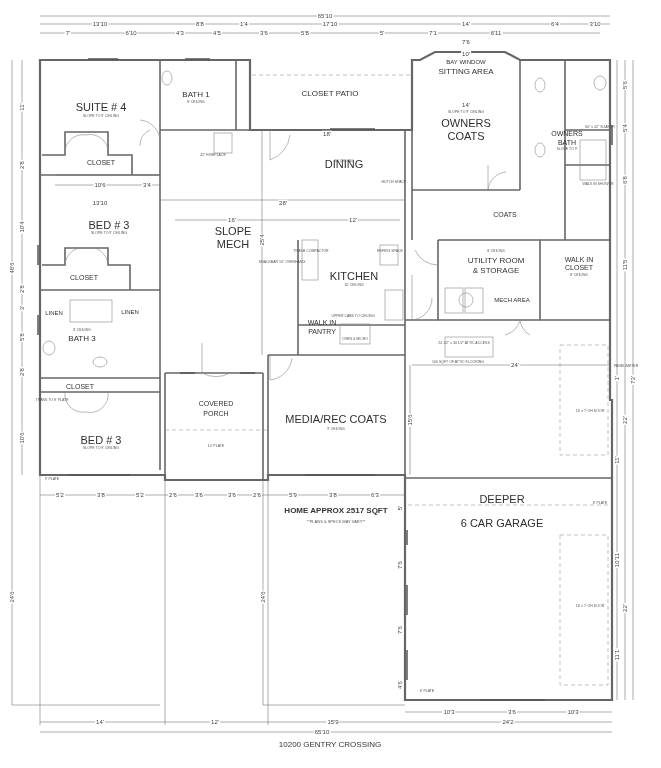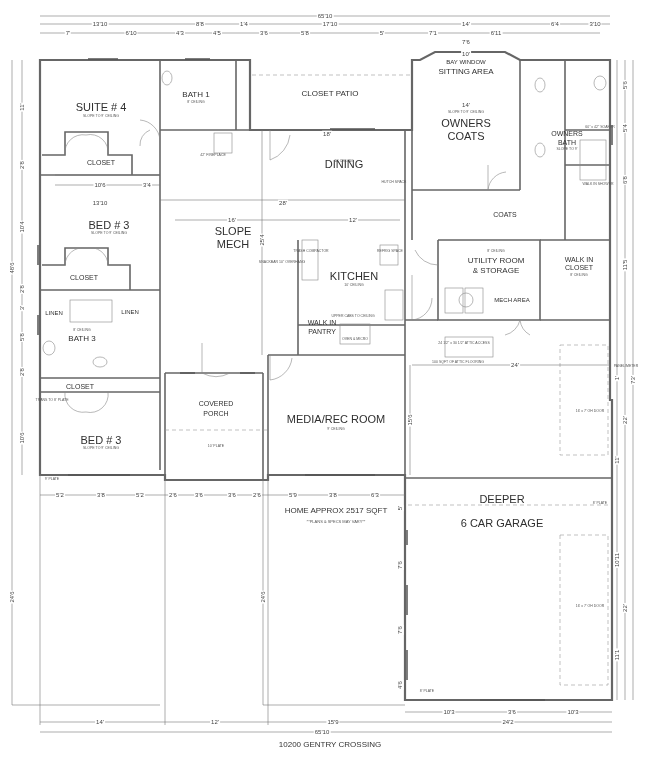--- a/index.html
+++ b/index.html
@@ -5,21 +5,21 @@
   html, body { margin:0; padding:0; background:#ffffff; }
   body { width:661px; height:768px; position:relative; overflow:hidden; font-family:"Liberation Sans", sans-serif; color:#333; }
   #plan { position:absolute; left:0; top:0; width:661px; height:768px; }
   .lbl { position:absolute; white-space:nowrap; color:#2f2f2f; transform:translate(-50%,-50%); text-align:center; line-height:1.1; }
   .room { font-size:10px; }
   .room-lg { font-size:11px; }
   .sub { font-size:3.5px; color:#555; }
   .dim { font-size:6px; color:#444; background:#fff; padding:0 1px; }
   .dimv { font-size:6px; color:#444; background:#fff; padding:0 1px; transform:translate(-50%,-50%) rotate(-90deg); }
   .tiny { font-size:3.5px; color:#555; }
-  .note { font-size:8px; color:#333; }
+  .note { font-size:8px; color:#333;font-weight:bold; }
   .title { font-size:8px; color:#333; }
 </style>
 </head>
 <body>
 
 <svg id="plan" viewBox="0 0 661 768" xmlns="http://www.w3.org/2000/svg">
   <g stroke="#666" stroke-width="2.2" fill="none">
 
     <path d="M40 60 L250 60 L250 130 L412 130 L412 60 L420 60 L435 52 L505 52 L520 60 L610 60 L610 400 L612 400 L612 700 L405 700 L405 475 L268 475 L268 480 L165 480 L165 475 L40 475 Z"></path>
   </g>
@@ -201,21 +201,21 @@
 <div class="lbl room" style="left:579px;top:260px;font-size:7px">WALK IN</div>
 <div class="lbl room" style="left:579px;top:268px;font-size:7px">CLOSET</div>
 <div class="lbl sub" style="left:579px;top:276px">8' CEILING</div>
 <div class="lbl tiny" style="left:464px;top:344px">24 1/2" x 30 1/2" ATTIC ACCESS</div>
 <div class="lbl tiny" style="left:458px;top:363px">100 SQFT OF ATTIC FLOORING</div>
 <div class="lbl tiny" style="left:626px;top:367px">PANEL/METER</div>
 
 <div class="lbl room" style="left:216px;top:404px;font-size:7px">COVERED</div>
 <div class="lbl room" style="left:216px;top:414px;font-size:7px">PORCH</div>
 <div class="lbl tiny" style="left:216px;top:447px">10' PLATE</div>
-<div class="lbl room-lg" style="left:336px;top:419px">MEDIA/REC ROOM</div>
+<div class="lbl room-lg" style="left:336px;top:419px">MEDIA/REC COATS</div>
 <div class="lbl sub" style="left:336px;top:430px">9' CEILING</div>
 <div class="lbl note" style="left:336px;top:511px">HOME APPROX 2517 SQFT</div>
 <div class="lbl tiny" style="left:336px;top:522px;font-size:4px">**PLANS &amp; SPECS MAY VARY**</div>
 
 <div class="lbl room-lg" style="left:502px;top:499px">DEEPER</div>
 <div class="lbl room-lg" style="left:502px;top:523px">6 CAR GARAGE</div>
 <div class="lbl tiny" style="left:590px;top:412px">16' x 7' OH DOOR</div>
 <div class="lbl tiny" style="left:590px;top:607px">16' x 7' OH DOOR</div>
 <div class="lbl tiny" style="left:600px;top:504px">8' PLATE</div>
 <div class="lbl tiny" style="left:427px;top:692px">8' PLATE</div>

